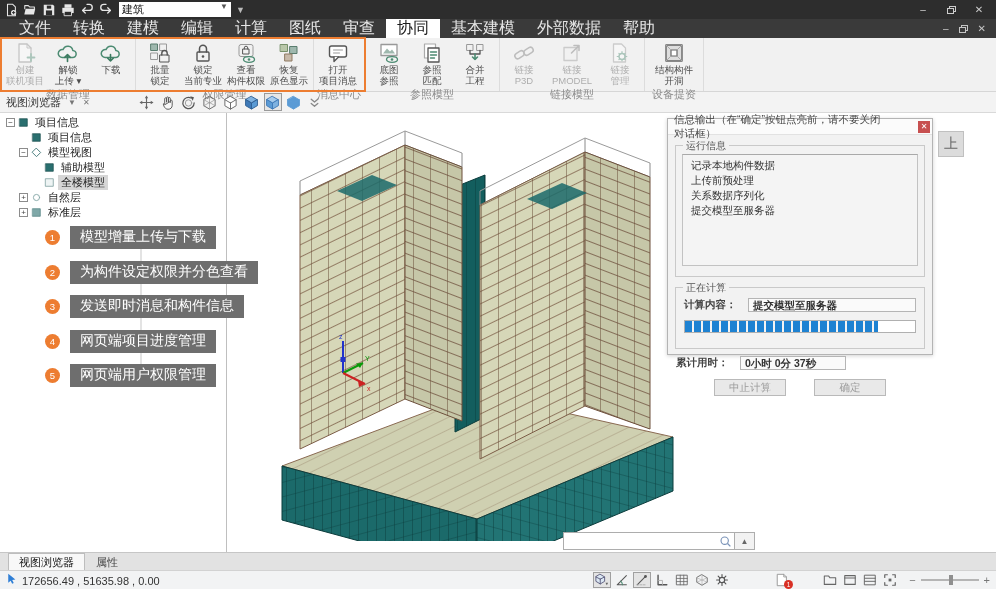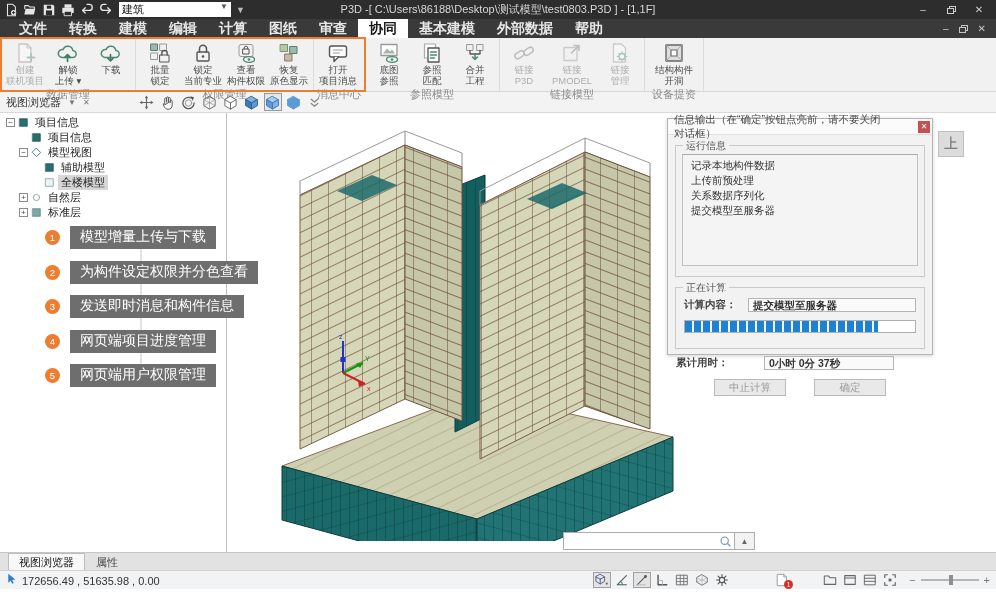--- a/index.html
+++ b/index.html
@@ -17,21 +17,21 @@
   .title-text { position:absolute; left:0; right:0; text-align:center; color:#d8d8d8; font-size:11px; pointer-events:none; }
   .wctrl { margin-left:auto; display:flex; gap:2px; z-index:2; }
   .wctrl .wbtn { width:26px; height:15px; display:flex; align-items:center; justify-content:center; color:#ccc; font-size:10px; }
   .glyph-restore { position:relative; width:9px; height:8px; display:inline-block; }
   .glyph-restore i { position:absolute; border:1px solid #ccc; width:7px; height:6px; }
   .glyph-restore i:first-child { right:0; top:0; }
   .glyph-restore i:last-child { left:0; bottom:0; background:#2d2d2d; }
 
   
   .menurow { height:19px; background:#3a3a3a; display:flex; align-items:stretch; padding-left:8px; }
-  .mtab { display:flex; align-items:center; padding:0 11px; color:#e6e6e6; font-size:14px; cursor:default;font-weight:bold; }
+  .mtab { display:flex; align-items:center; padding:0 11px; color:#e6e6e6; font-size:16px; cursor:default; }
   .mtab.active { background:#ffffff; color:#1a1a1a; }
   .mdi-ctrl { margin-left:auto; display:flex; align-items:center; gap:10px; padding-right:10px; color:#c5c5c5; font-size:10px; }
   .mdi-ctrl .glyph-restore i { border-color:#c5c5c5; }
   .mdi-ctrl .glyph-restore i:last-child { background:#3a3a3a; }
 
   
   .ribbon { height:54px; background:#f1f1f1; border-bottom:1px solid #d6d6d6; display:flex; align-items:stretch; padding-left:1px; }
   .rib-wrap { display:flex; align-items:stretch; }
   .rib-wrap.hl { outline:2px solid var(--accent); outline-offset:-1px; }
   .rgroup { display:flex; flex-direction:column; border-right:1px solid #dcdcdc; padding:2px 3px 0 3px; }
@@ -70,21 +70,21 @@
   .dlg { position:absolute; left:440px; top:5px; width:266px; height:237px; background:#f2f2f2; border:1px solid #b4b4b4; box-shadow:0 1px 4px rgba(0,0,0,.18); font-size:10.5px; }
   .dlg-head { height:16px; background:#fbfbfb; border-bottom:1px solid #e2e2e2; display:flex; align-items:center; padding:0 2px 0 6px; color:#444; font-size:10.5px;gap:33px; }
   .dlg-close { margin-left:auto; width:14px; height:12px; background:#c75050; color:#fff; font-size:8px; line-height:12px; text-align:center; cursor:default; }
   .grp { position:relative; border:1px solid #c9c9c9; margin:10px 7px 0 7px; }
   .grp .legend { position:absolute; top:-7px; left:7px; background:#f2f2f2; padding:0 3px; font-size:10px; color:#555; }
   .msgbox { margin:8px 6px 6px 6px; height:112px; border:1px solid #c2c2c2; border-top-color:#a9a9a9; background:#f4f4f4; padding:3px 8px; overflow:hidden; }
   .msgline { line-height:15px; color:#333; }
   .calcrow { display:flex; align-items:center; margin:10px 8px 0 8px; gap:6px;font-weight:bold; }
   .calcrow .clabel { width:58px; color:#444; flex:none; }
   .cfield { flex:1; height:14px; border:1px solid #b5b5b5; background:#fafafa; padding:0 4px; line-height:12px; color:#333; }
-  .cfield.short { flex:none; width:130px;margin-left:24px; }
+  .cfield.short { flex:none; width:106px; }
   .pbar { margin:8px 8px 0 8px; height:13px; border:1px solid #b0b0b0; background:#fff; }
   .pfill { height:100%; background:repeating-linear-gradient(90deg, var(--progress) 0 7px, #f4f4f4 7px 9px); }
   .dlg-btns { display:flex; justify-content:center; gap:28px; margin-top:9px; }
   .dbtn { width:72px; height:17px; background:#e9e9e9; border:1px solid #b9b9b9; color:#9b9b9b; font-size:10.5px; text-align:center; line-height:15px; cursor:default; }
 
   
   .elevbtn { position:absolute; left:711px; top:18px; width:26px; height:26px; background:#dcdcdc; border:1px solid #c0c0c0; display:flex; align-items:center; justify-content:center; color:#666; font-size:14px; }
 
   
   .searchbar { position:absolute; left:336px; bottom:2px; display:flex; align-items:center; }
@@ -165,21 +165,20 @@
             <path d="M13 8.5H5.5a3.5 3.5 0 0 1 0-7H8" stroke="#e6e6e6" stroke-width="1.5"></path>
             <path d="M10 5.5l3 3-3 3" stroke="#e6e6e6" stroke-width="1.5"></path>
           </svg>
         </span>
       </div>
     <div class="qcombo">
       <span>建筑</span>
       <span class="arrow">▼</span>
     </div>
     <span class="qmore">▼</span>
-    <div class="title-text">P3D -[ C:\Users\86188\Desktop\测试模型\test0803.P3D ] - [1,1F]</div>
     <div class="wctrl">
       <span class="wbtn">–</span>
       <span class="wbtn">
           <span class="glyph-restore">
             <i></i>
             <i></i>
           </span>
         </span>
       <span class="wbtn">✕</span>
     </div>

